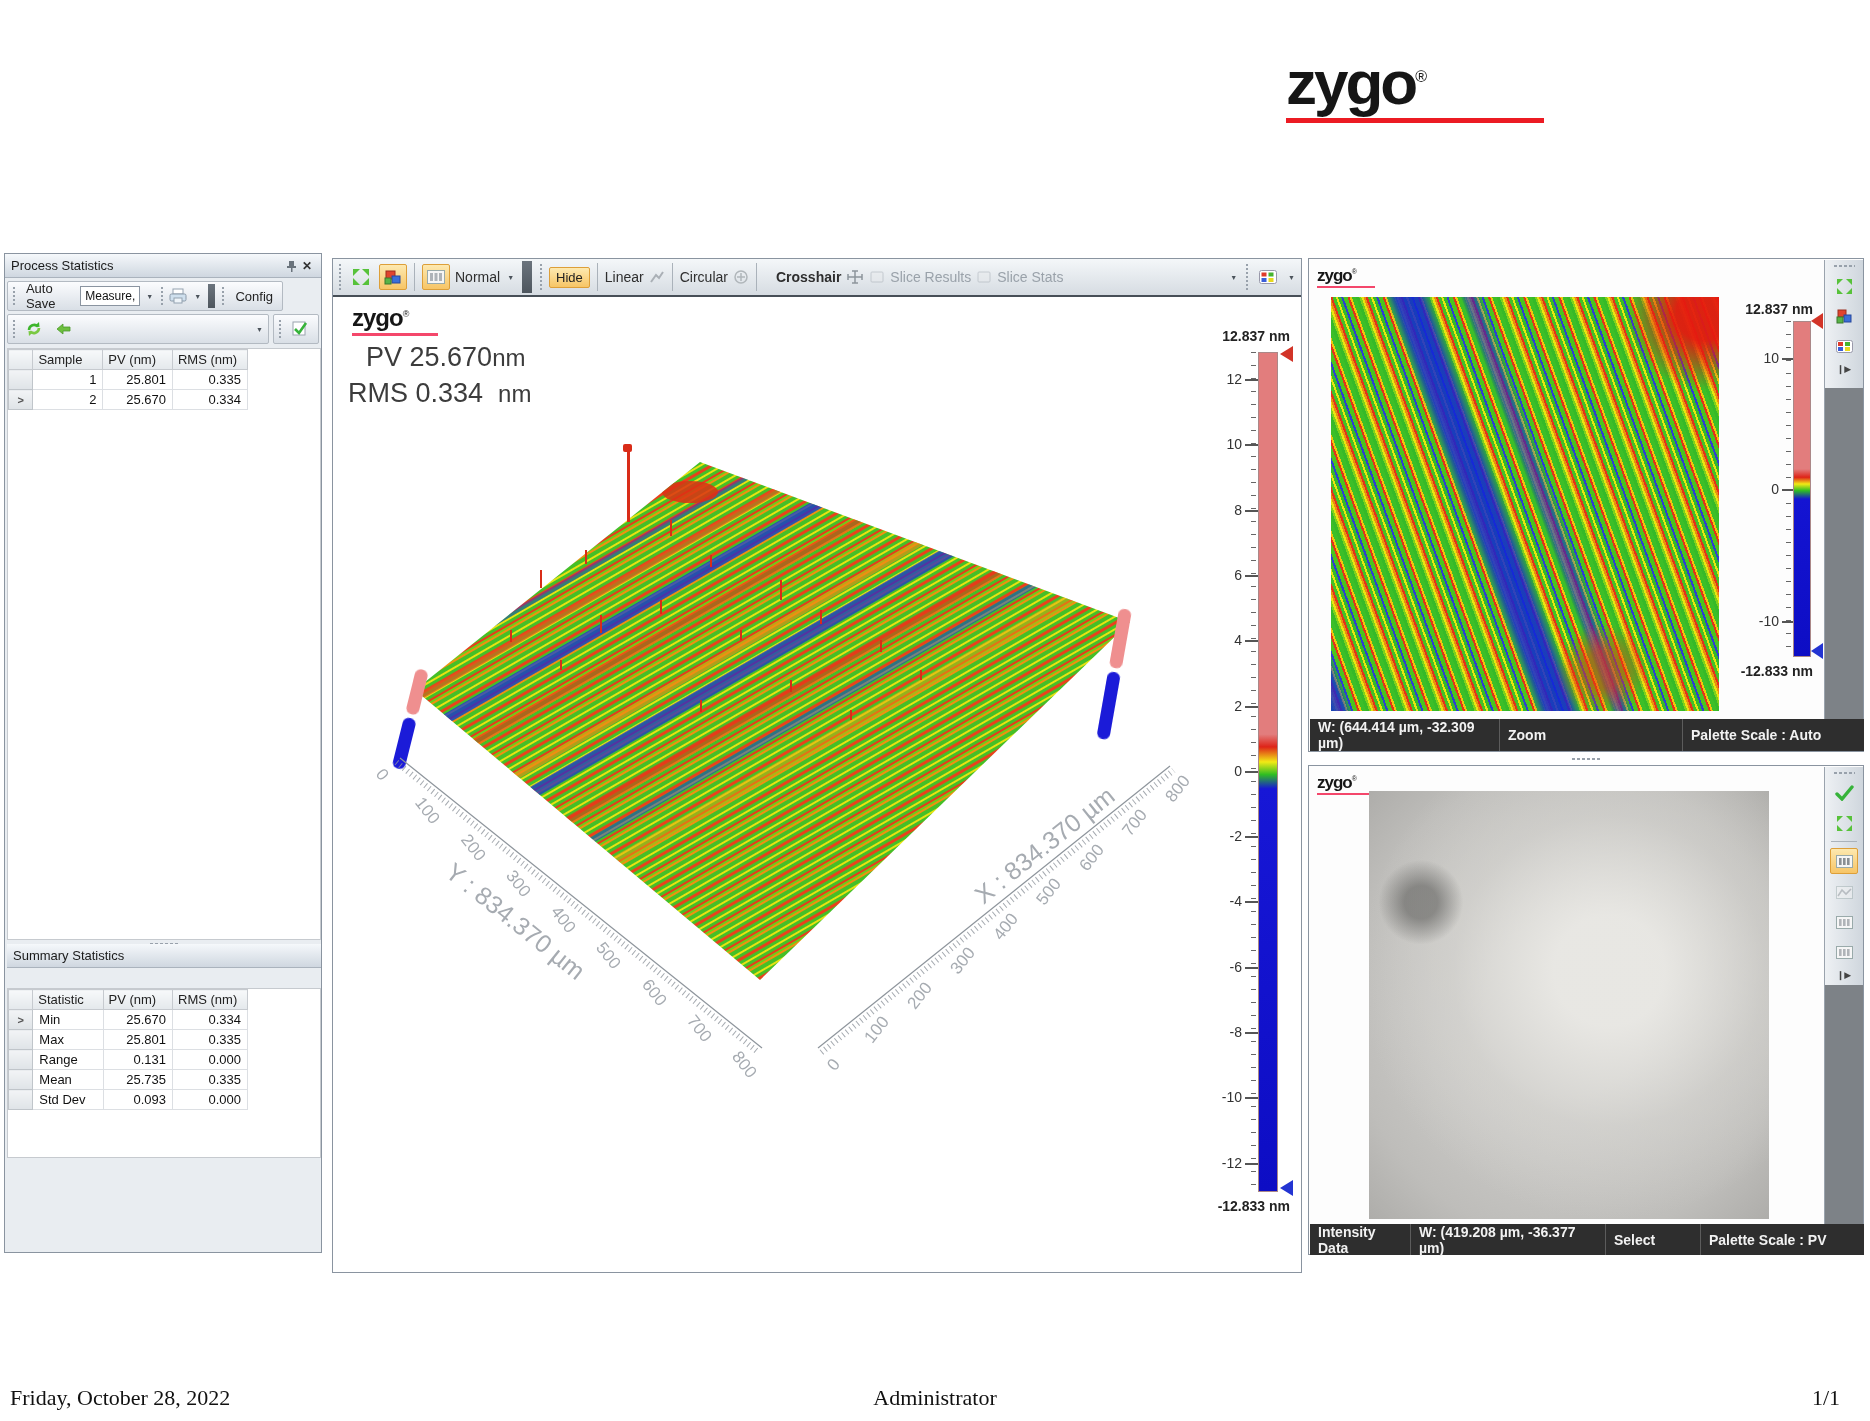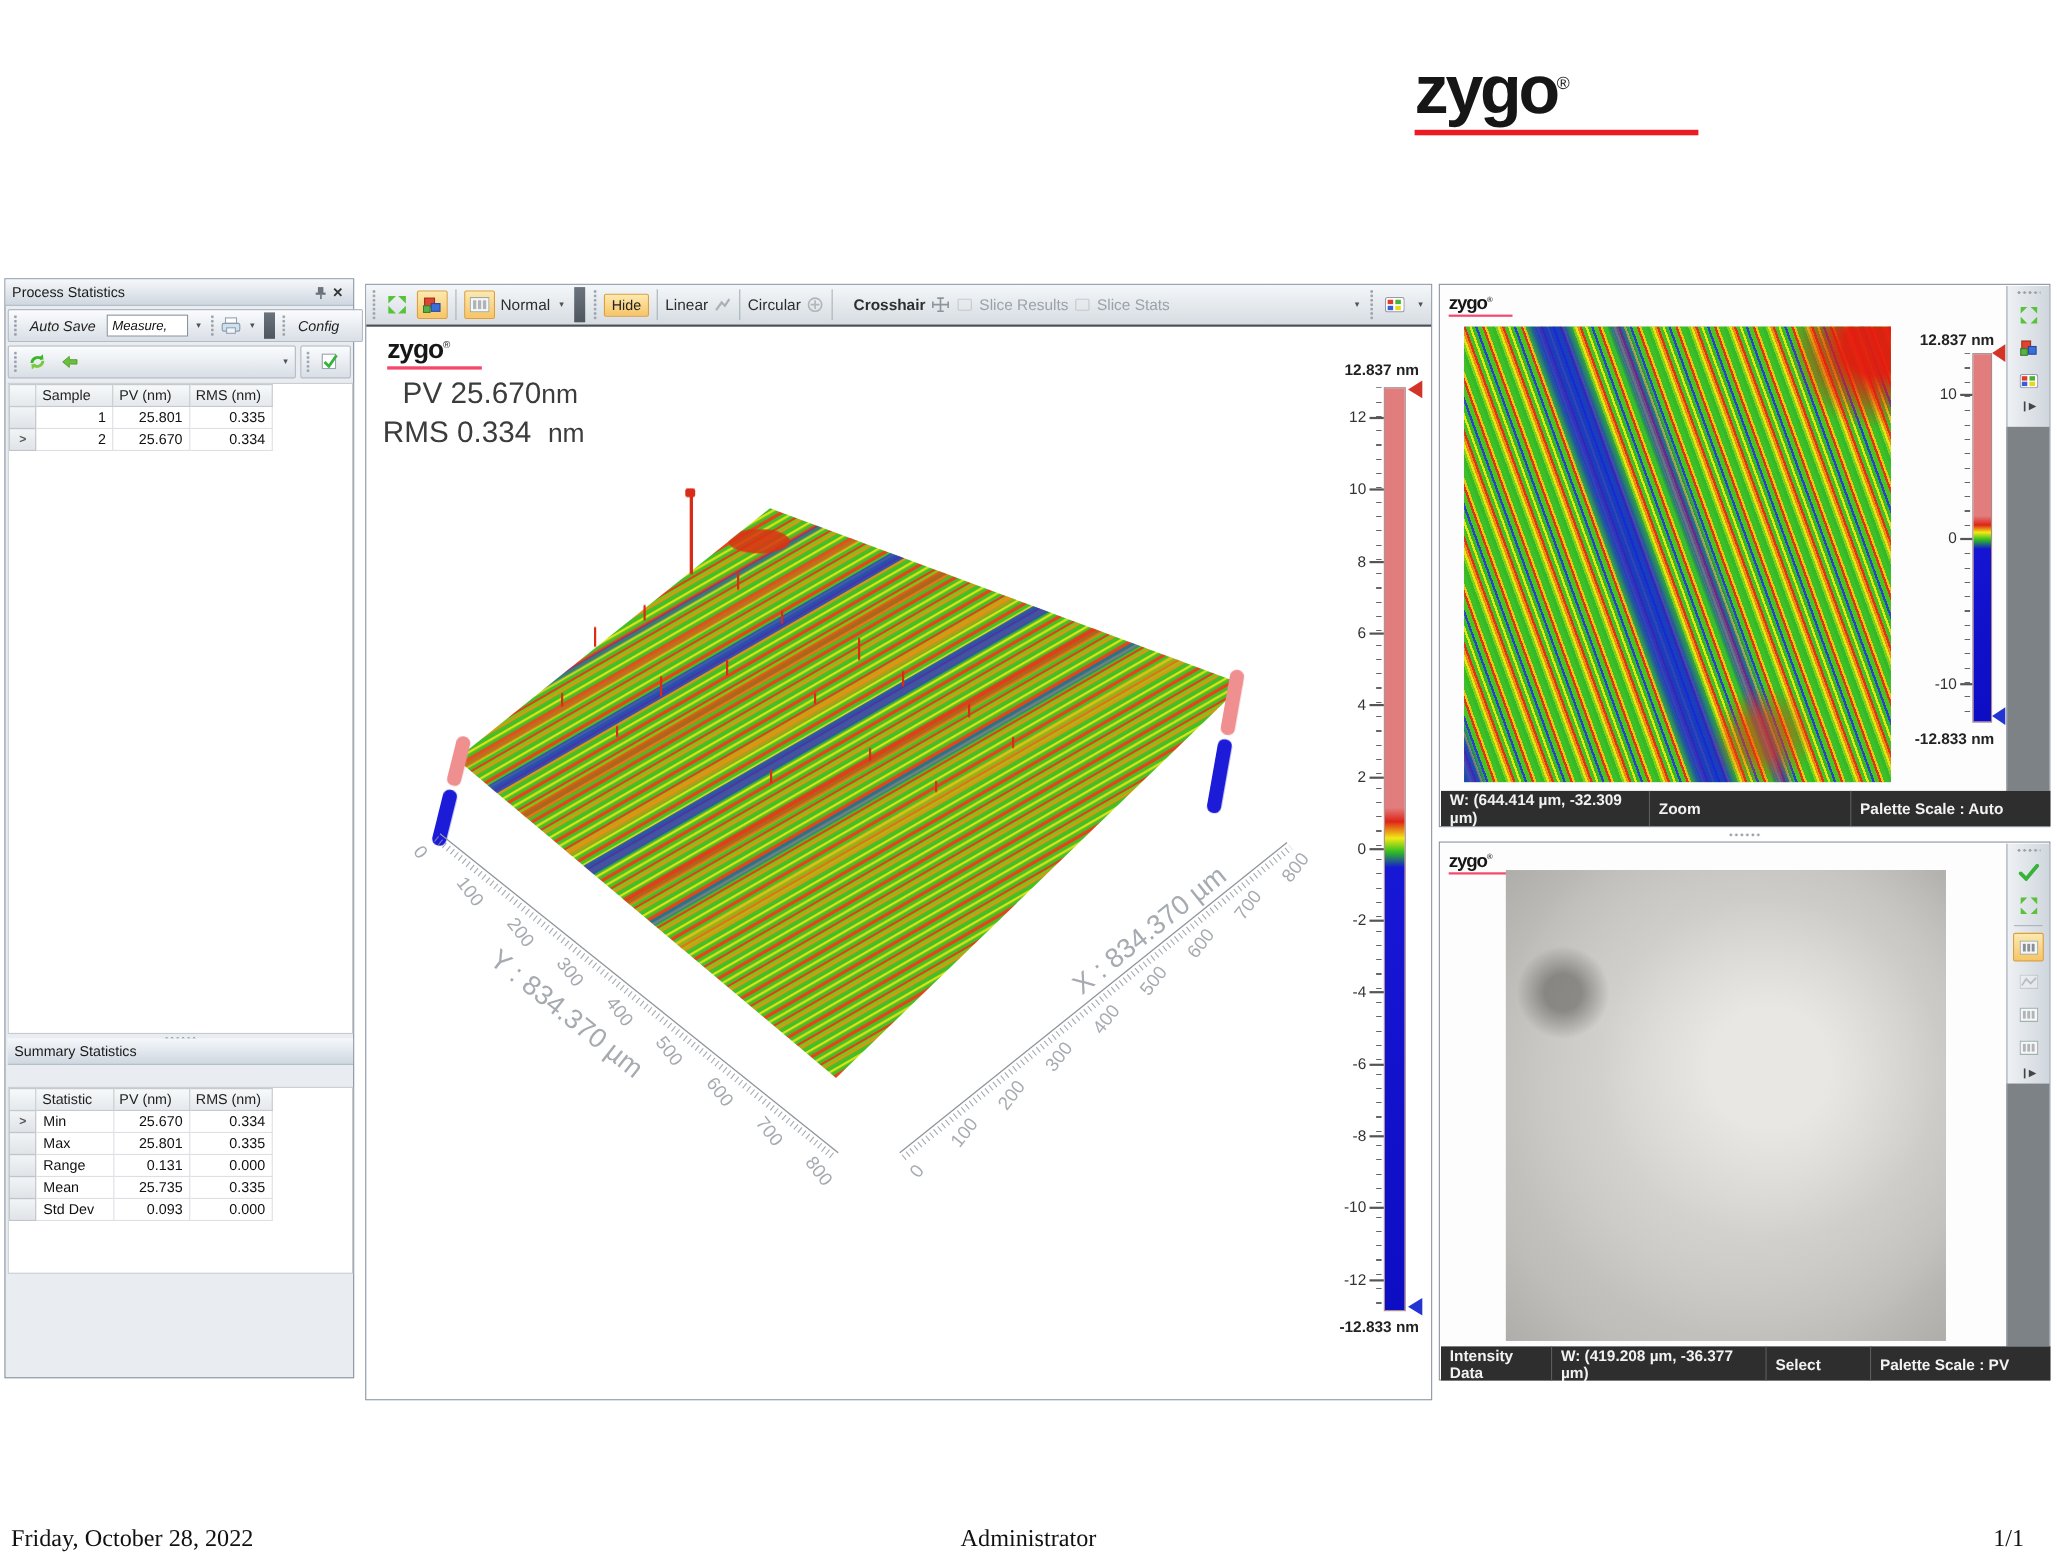--- a/index.html
+++ b/index.html
@@ -101,21 +101,21 @@
       <span class="icon" style="width:16px;">
         <svg width="12" height="12">
             <rect x="4" y="1" width="5" height="6" fill="#6a737c"></rect>
             <rect x="2" y="6" width="9" height="2" fill="#6a737c"></rect>
             <rect x="6" y="8" width="1.5" height="4" fill="#6a737c"></rect>
           </svg>
       </span>
       <span style="width:16px;text-align:center;font-size:12px;font-weight:700;color:#333;">✕</span>
     </div>
 
-    <div class="toolbar-row a" style="left:2px;top:27px;width:323px;height:30px;font-style:italic;">
+    <div class="toolbar-row a" style="left:2px;top:27px;width:276px;height:30px;">
       <div class="vgrip"></div>
       <div class="btn">
           <span>Auto Save</span>
         </div>
       <div class="combo" style="width:64px;">
           <span>Measure,</span>
         </div>
       <span class="drop">▼</span>
       <div class="vgrip"></div>
       <span class="icon">

